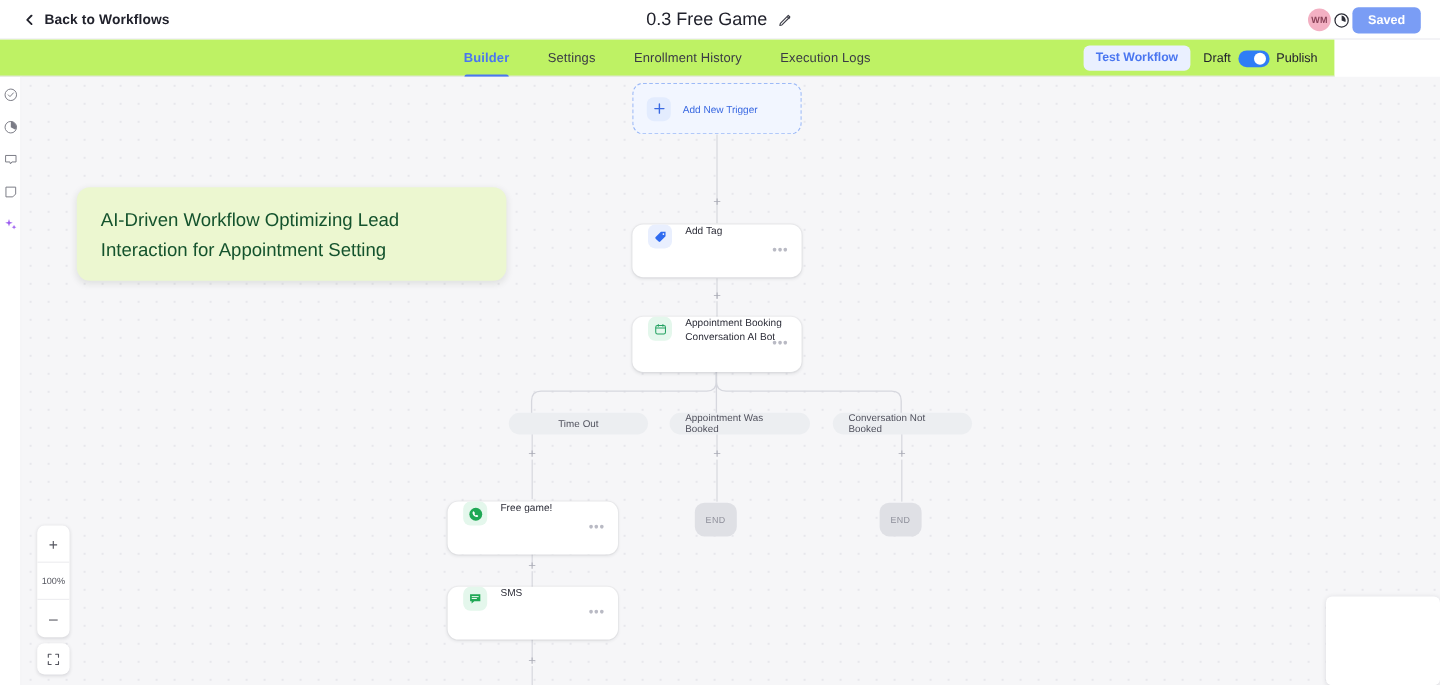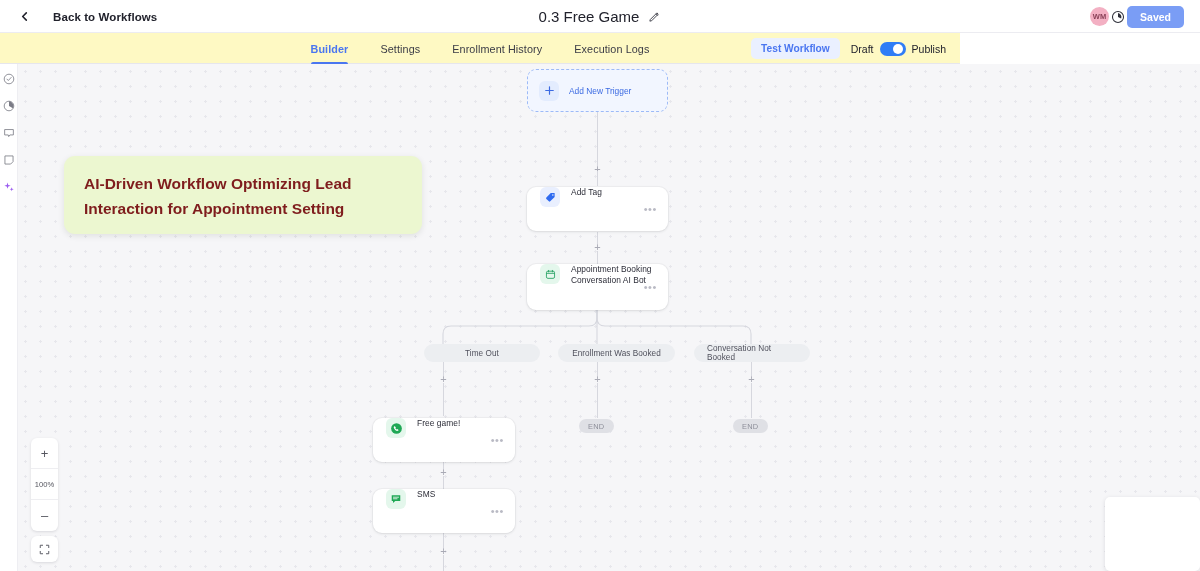--- a/index.html
+++ b/index.html
@@ -12,21 +12,21 @@
   #app { position: relative; width: 1200px; height: 571px; }
 
   
   .topbar {
     position: absolute; top: 0; left: 0; width: 1200px; height: 33px;
     background: #ffffff; border-bottom: 1px solid #ececf1;
     display: flex; align-items: center;
   }
   .back-link {
     position: absolute; left: 20px; top: 0; height: 33px;
-    display: flex; align-items: center; gap: 24px;
+    display: flex; align-items: center; gap: 8px;
     cursor: pointer;
   }
   .back-chevron { width: 9px; height: 9px; display: block; }
   .back-label { font-size: 11.5px; font-weight: 700; color: #21222c; letter-spacing: .1px; }
 
   .title-wrap {
     position: absolute; left: 0; right: 0; top: 0; height: 33px;
     display: flex; align-items: center; justify-content: center; gap: 9px;
     pointer-events: none;
   }
@@ -47,22 +47,22 @@
   .history-icon { width: 14px; height: 14px; display: block; cursor: pointer; }
   .saved-btn {
     background: #7a9df5; color: #ffffff;
     font-size: 10.5px; font-weight: 600;
     border: none; border-radius: 5px;
     padding: 5px 13px; cursor: pointer;
   }
 
   
   .tabbar {
-    position: absolute; top: 33px; left: 0; width: 960px; height: 31px;
-    background: #fef9c3; border-bottom: 1px solid #e6e6ec;
+    position: absolute; top: 33px; left: 0; width: 1112px; height: 31px;
+    background: #bef264; border-bottom: 1px solid #e6e6ec;
   }
   .tabs {
     position: absolute; left: 0; right: 0; top: 0; height: 31px;
     display: flex; align-items: center; justify-content: center; gap: 32px;
   }
   .tab {
     font-size: 10.8px; color: #3a3b45; height: 31px;
     display: flex; align-items: center; cursor: pointer;
     position: relative; letter-spacing: .1px;
   }
@@ -157,35 +157,35 @@
   .branch-svg { position: absolute; left: 0; top: 0; overflow: visible; }
 
   
   .pill {
     position: absolute; height: 18px; border-radius: 9px;
     background: #eceef1; color: #50515d;
     font-size: 8.2px; display: flex; align-items: center; justify-content: center;
     padding: 0 13px; cursor: pointer; letter-spacing: .05px;
   }
   .end-pill {
-    position: absolute; height: 14px; border-radius: 8px;
+    position: absolute; height: 28px; border-radius: 8px;
     background: #dfe0e5; color: #8d8e99;
     font-size: 7.4px; display: flex; align-items: center; justify-content: center;
     padding: 0 9px; letter-spacing: .3px;
   }
 
   
   .sticky {
     position: absolute; left: 64px; top: 156px; width: 358px; height: 78px;
     background: #ecf7d0; border-radius: 11px;
     box-shadow: 0 2px 6px rgba(30,40,20,.10);
     padding: 15px 20px; cursor: pointer;
   }
   .sticky-text {
-    font-size: 15.5px; line-height: 25px; color: #7f1d1d; font-weight: 700;
+    font-size: 15.5px; line-height: 25px; color: #14532d; font-weight: 400;
   }
 
   
   .zoomctl {
     position: absolute; left: 31px; top: 438px; width: 27px;
     background: #ffffff; border-radius: 6px;
     box-shadow: 0 1px 3px rgba(22,25,40,.13);
     overflow: hidden;
   }
   .zbtn {
@@ -289,21 +289,21 @@
     <div class="plus-mark" style="left:575px; top:179px;">+</div>
     <div class="vline" style="left:579px; top:187px; height:13px;"></div>
 
     <svg class="branch-svg" width="1182" height="507">
       <path d="M579 246 L579 254 Q579 262 571 262 L433 262 Q425 262 425 270 L425 281" fill="none" stroke="#d6d7de" stroke-width="1.1"></path>
       <path d="M579 246 L579 281" fill="none" stroke="#d6d7de" stroke-width="1.1"></path>
       <path d="M579 246 L579 254 Q579 262 587 262 L725 262 Q733 262 733 270 L733 281" fill="none" stroke="#d6d7de" stroke-width="1.1"></path>
     </svg>
 
     <div class="pill" style="left:406px; top:280px; width:116px;">Time Out</div>
-    <div class="pill" style="left:540px; top:280px; width:117px;">Enrollment Was Booked</div>
+    <div class="pill" style="left:540px; top:280px; width:117px;">Appointment Was Booked</div>
     <div class="pill" style="left:676px; top:280px; width:116px;">Conversation Not Booked</div>
 
     <div class="vline" style="left:425px; top:298px; height:16px;"></div>
     <div class="plus-mark" style="left:421px; top:311px;">+</div>
     <div class="vline" style="left:425px; top:319px; height:33px;"></div>
 
     <div class="vline" style="left:579px; top:298px; height:16px;"></div>
     <div class="plus-mark" style="left:575px; top:311px;">+</div>
     <div class="vline" style="left:579px; top:319px; height:35px;"></div>
 

